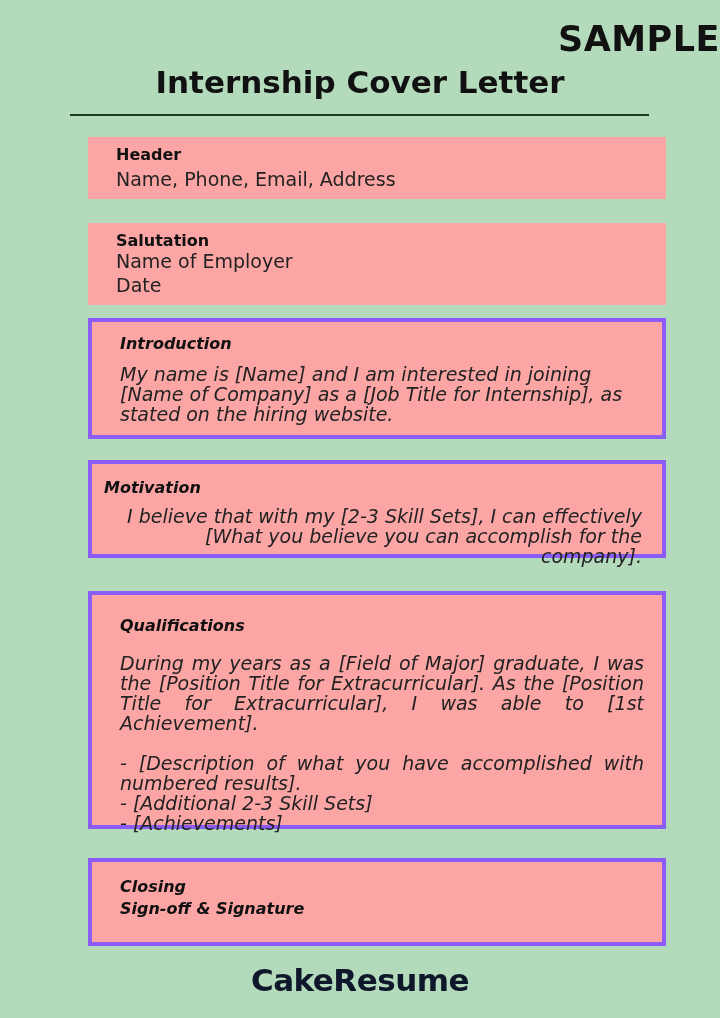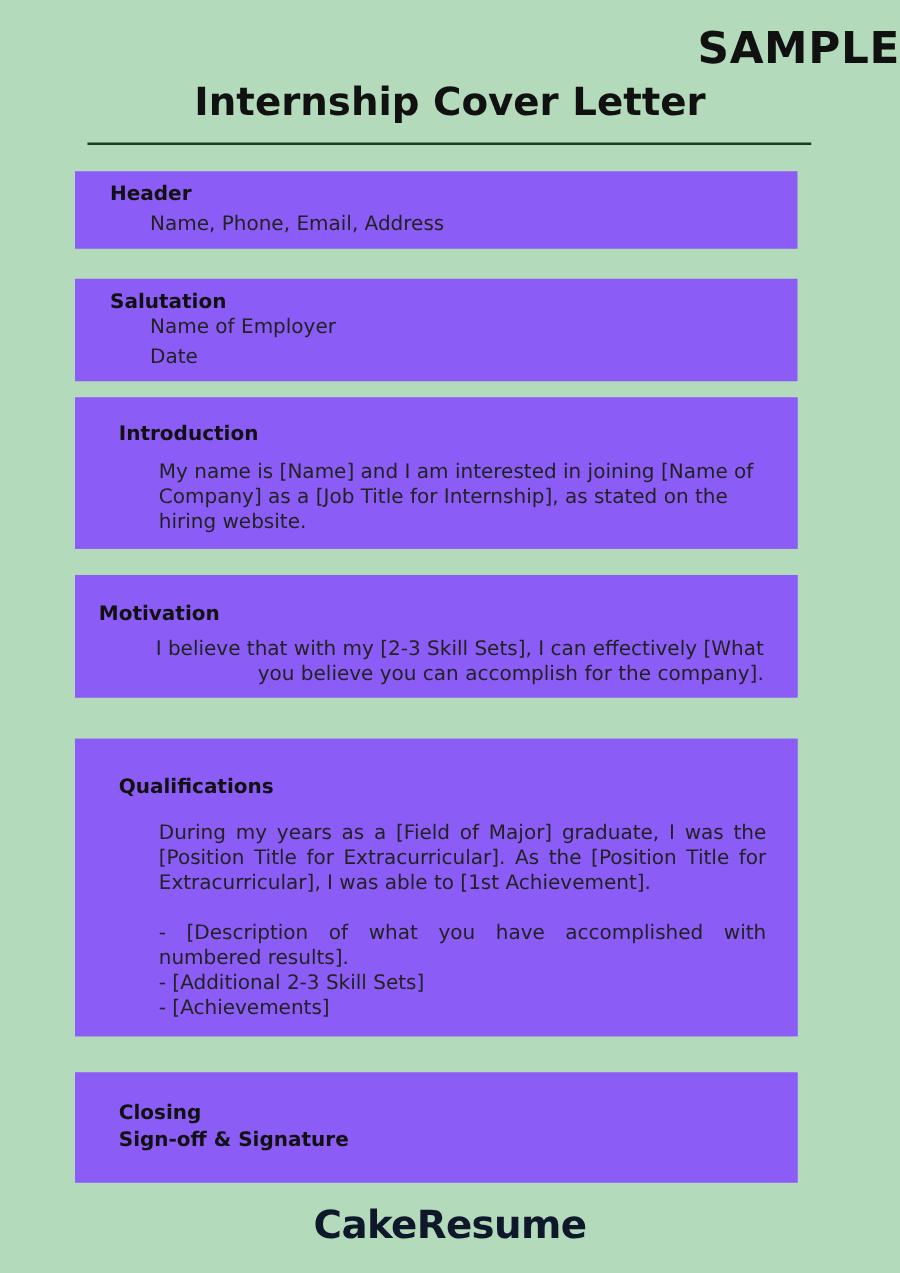--- a/index.html
+++ b/index.html
@@ -9,27 +9,27 @@
       font-family: "DejaVu Sans", sans-serif;
       color: #1a1a1a;
       position: relative;
       overflow: hidden;
     }
     .title-block { position: absolute; left: 0; top: 18px; width: 720px; text-align: center; }
     .title-1 { font-size: 35px; font-weight: bold; color: #111; line-height: 42px; letter-spacing: 0.5px; text-align: right; }
     .title-2 { font-size: 31px; font-weight: bold; color: #111; line-height: 40px; margin-top: 2px; }
     .rule { position: absolute; left: 70px; top: 114px; width: 579px; height: 2px; background: #1b3a22; }
     .box {
-      position: absolute; left: 60px; width: 578px;
-      background: #8b5cf6; box-sizing: border-box;
+      position: absolute; left: 88px; width: 578px;
+      background: #fca5a5; box-sizing: border-box;
       padding: 0 28px;
     }
-    .box.bordered { border: 7px solid #8b5cf6; }
+    .box.bordered { border: 4px solid #8b5cf6; font-style: italic; }
     .box-title { font-size: 16px; font-weight: bold; color: #111; }
-    .box-text { font-size: 16px; color: #222; line-height: 20px; margin-left: 32px; }
+    .box-text { font-size: 19px; color: #222; line-height: 20px; }
     .justify { text-align: justify; }
     .logo {
       position: absolute; left: 0; top: 962px; width: 720px; text-align: center;
       font-size: 31px; font-weight: bold; color: #0f172a; letter-spacing: -0.5px;
     }
   </style>
 </head>
 <body>
 
 <div class="title-block">

